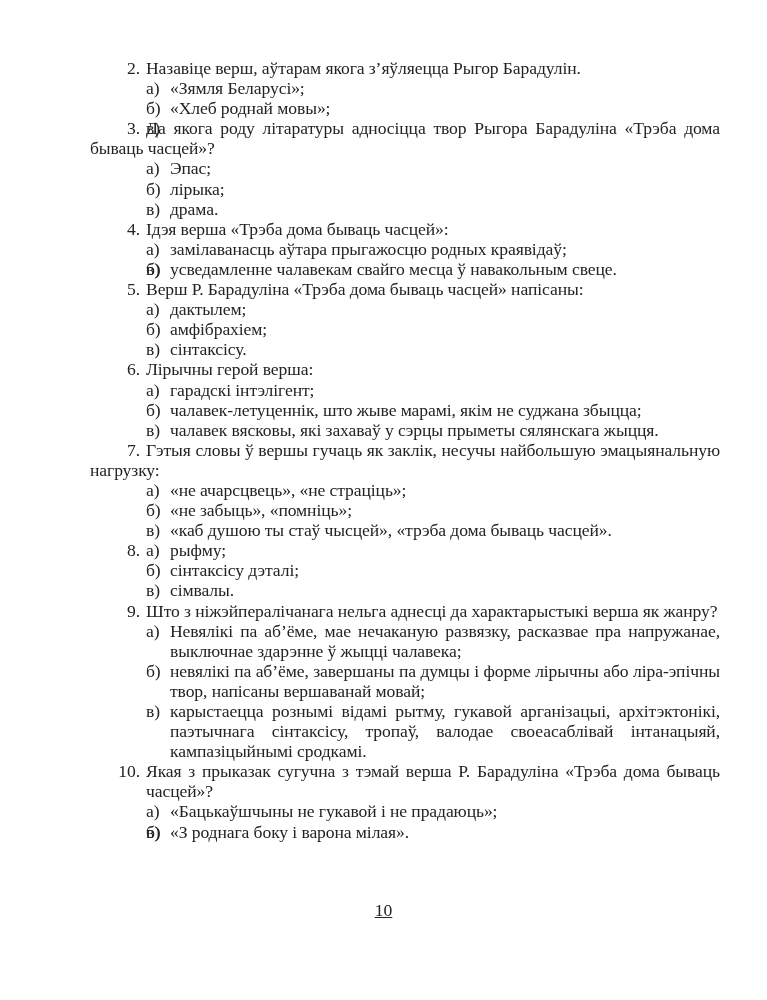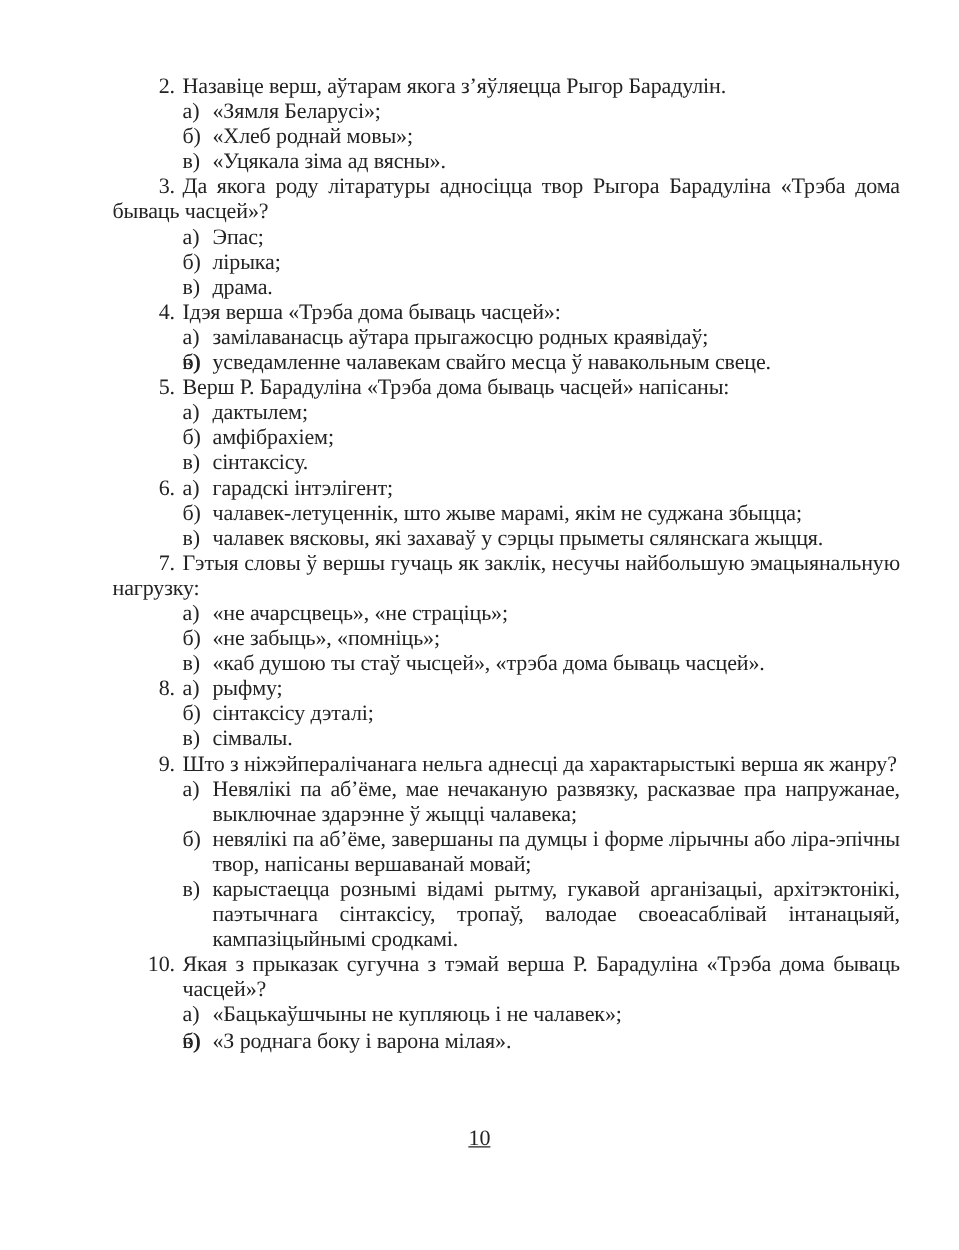--- a/index.html
+++ b/index.html
@@ -29,42 +29,42 @@
   }
 </style>
 </head>
 <body>
 
 <div class="page" id="qlist">
     <div class="q">
       <div class="q-head"><span class="q-num">2.</span><span>Назавіце верш, аўтарам якога з’яўляецца Рыгор Барадулін.</span></div>
       <div class="opt"><span class="opt-label">а)</span><span>«Зямля Беларусі»;</span></div>
       <div class="opt"><span class="opt-label">б)</span><span>«Хлеб роднай мовы»;</span></div>
-      <div class="opt"><span class="opt-label">в)</span><span>«Уцякала зіма ад вясны».</span></div>
+      <div class="opt"><span class="opt-label">в)</span></div>
     </div>
     <div class="q">
       <div class="q-head wrap"><span class="q-num">3.</span><span>Да якога роду літаратуры адносіцца твор Рыгора Барадуліна «Трэба дома бываць часцей»?</span></div>
       <div class="opt"><span class="opt-label">а)</span><span>Эпас;</span></div>
       <div class="opt"><span class="opt-label">б)</span><span>лірыка;</span></div>
       <div class="opt"><span class="opt-label">в)</span><span>драма.</span></div>
     </div>
     <div class="q">
       <div class="q-head"><span class="q-num">4.</span><span>Ідэя верша «Трэба дома бываць часцей»:</span></div>
       <div class="opt"><span class="opt-label">а)</span><span>замілаванасць аўтара прыгажосцю родных краявідаў;</span></div>
       <div class="opt"><span class="opt-label">б)</span></div>
       <div class="opt"><span class="opt-label">в)</span><span>усведамленне чалавекам свайго месца ў навакольным свеце.</span></div>
     </div>
     <div class="q">
       <div class="q-head"><span class="q-num">5.</span><span>Верш Р. Барадуліна «Трэба дома бываць часцей» напісаны:</span></div>
       <div class="opt"><span class="opt-label">а)</span><span>дактылем;</span></div>
       <div class="opt"><span class="opt-label">б)</span><span>амфібрахіем;</span></div>
       <div class="opt"><span class="opt-label">в)</span><span>сінтаксісу.</span></div>
     </div>
     <div class="q">
-      <div class="q-head"><span class="q-num">6.</span></div>
+      <div class="q-head"><span class="q-num">6.</span><span>Лірычны герой верша:</span></div>
       <div class="opt"><span class="opt-label">а)</span><span>гарадскі інтэлігент;</span></div>
       <div class="opt"><span class="opt-label">б)</span><span>чалавек-летуценнік, што жыве марамі, якім не суджана збыцца;</span></div>
       <div class="opt"><span class="opt-label">в)</span><span>чалавек вясковы, які захаваў у сэрцы прыметы сялянскага жыцця.</span></div>
     </div>
     <div class="q">
       <div class="q-head wrap"><span class="q-num">7.</span><span>Гэтыя словы ў вершы гучаць як заклік, несучы найбольшую эмацыянальную нагрузку:</span></div>
       <div class="opt"><span class="opt-label">а)</span><span>«не ачарсцвець», «не страціць»;</span></div>
       <div class="opt"><span class="opt-label">б)</span><span>«не забыць», «помніць»;</span></div>
       <div class="opt"><span class="opt-label">в)</span><span>«каб душою ты стаў чысцей», «трэба дома бываць часцей».</span></div>
     </div>
@@ -75,18 +75,18 @@
       <div class="opt"><span class="opt-label">в)</span><span>сімвалы.</span></div>
     </div>
     <div class="q">
       <div class="q-head"><span class="q-num">9.</span><span>Што з ніжэйпералічанага нельга аднесці да характарыстыкі верша як жанру?</span></div>
       <div class="opt"><span class="opt-label">а)</span><span>Невялікі па аб’ёме, мае нечаканую развязку, расказвае пра напружанае, выключнае здарэнне ў жыцці чалавека;</span></div>
       <div class="opt"><span class="opt-label">б)</span><span>невялікі па аб’ёме, завершаны па думцы і форме лірычны або ліра-эпічны твор, напісаны вершаванай мовай;</span></div>
       <div class="opt"><span class="opt-label">в)</span><span>карыстаецца рознымі відамі рытму, гукавой арганізацыі, архітэктонікі, паэтычнага сінтаксісу, тропаў, валодае своеасаблівай інтанацыяй, кампазіцыйнымі сродкамі.</span></div>
     </div>
     <div class="q">
       <div class="q-head"><span class="q-num">10.</span><span>Якая з прыказак сугучна з тэмай верша Р. Барадуліна «Трэба дома бываць часцей»?</span></div>
-      <div class="opt"><span class="opt-label">а)</span><span>«Бацькаўшчыны не купляюць і не чалавек»;</span></div>
+      <div class="opt"><span class="opt-label">а)</span><span>«Бацькаўшчыны не гукавой і не прадаюць»;</span></div>
       <div class="opt"><span class="opt-label">б)</span></div>
       <div class="opt"><span class="opt-label">в)</span><span>«З роднага боку і варона мілая».</span></div>
     </div>
   </div>
 <div class="pagenum">10</div>
 
 </body></html>

